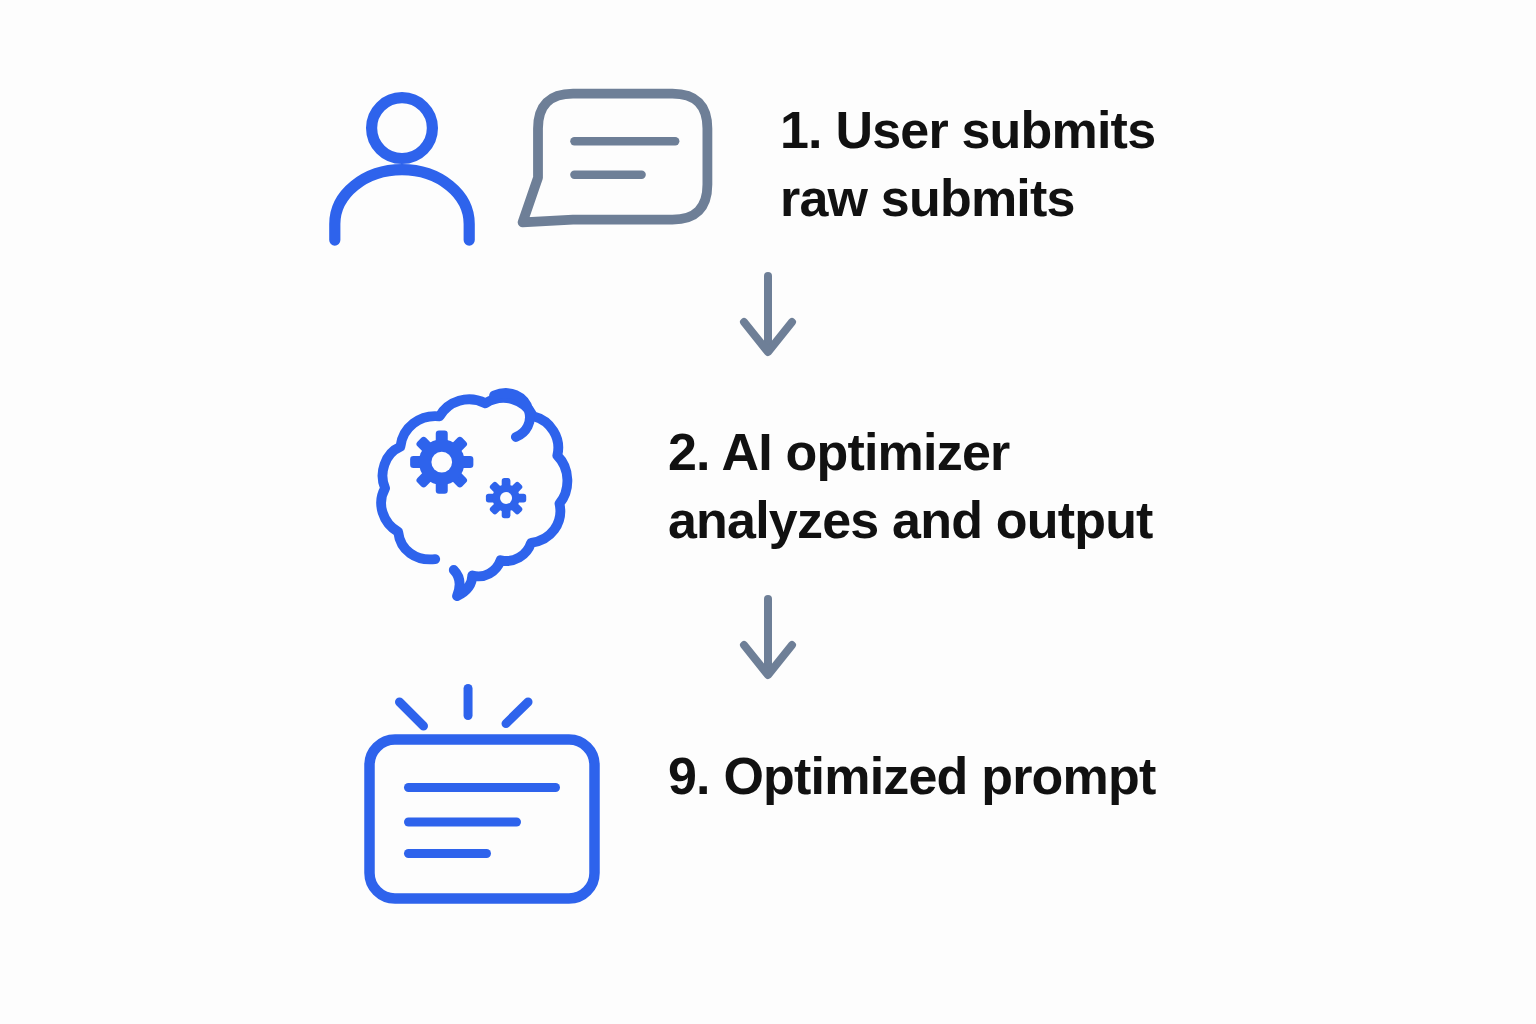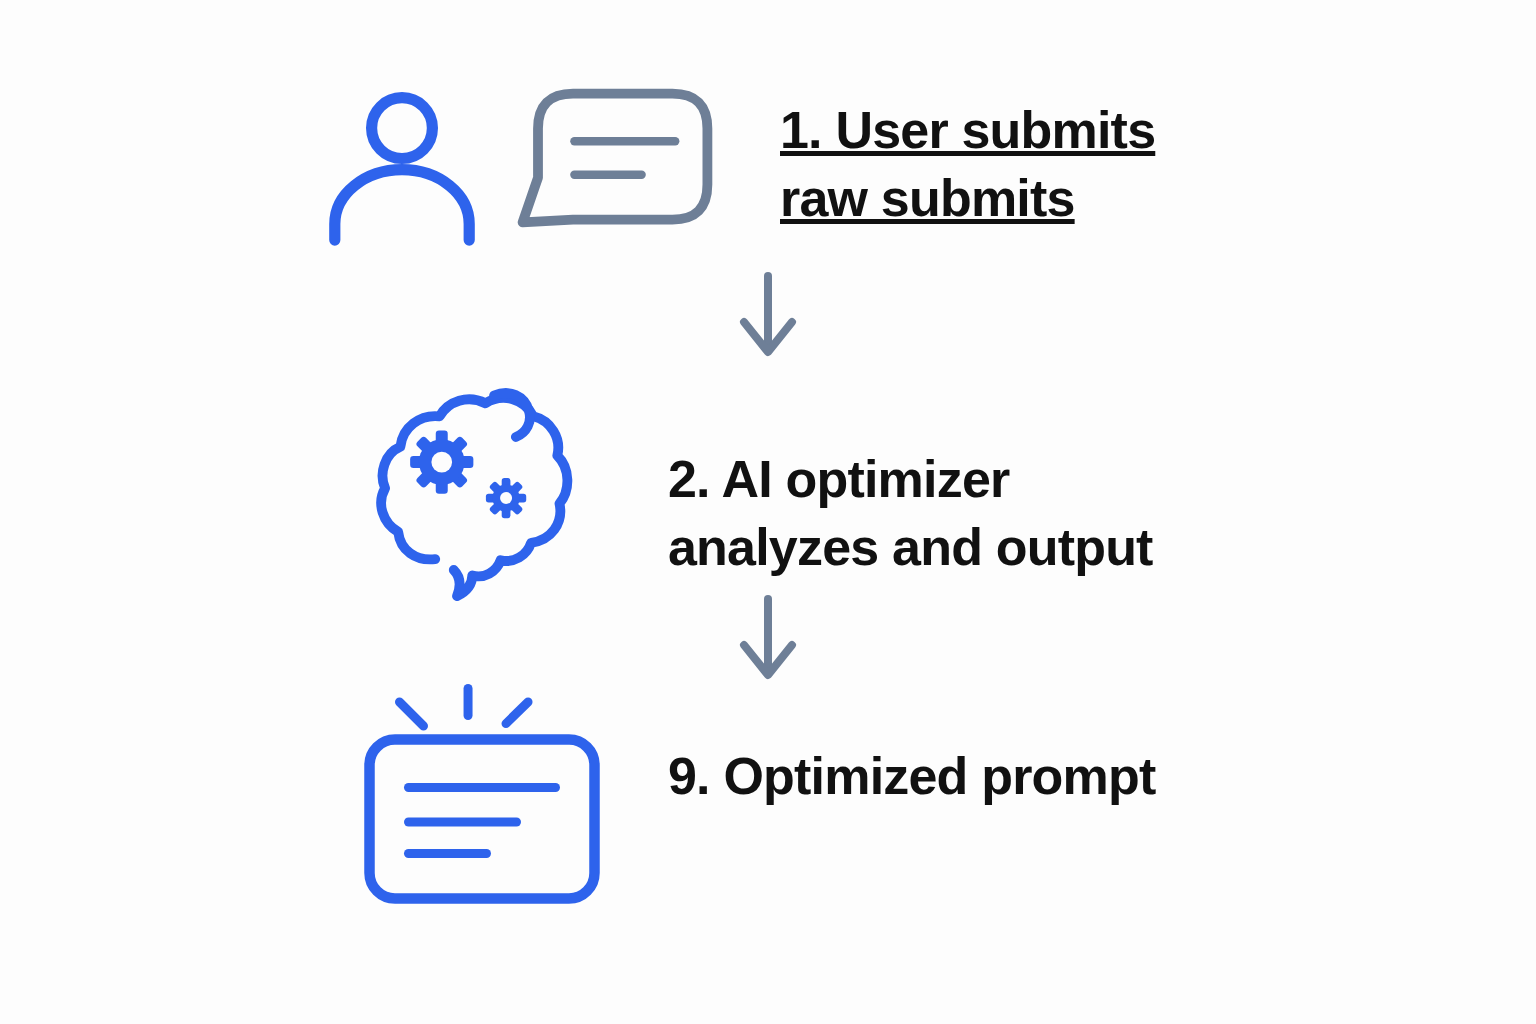--- a/index.html
+++ b/index.html
@@ -18,24 +18,24 @@
     color:var(--text,#111111);
     font-size:52px;
     font-weight:700;
     letter-spacing:-0.8px;
     line-height:68px;
     white-space:nowrap;
   }
   
   #person-icon{left:322px;top:84px;width:160px;height:165px;}
   #bubble-icon{left:515px;top:88px;width:200px;height:140px;}
-  #text-step1{left:780px;top:96px;text-decoration:underline;}
+  #text-step1{left:780px;top:96px;}
   #arrow-1{left:736px;top:270px;width:64px;height:92px;}
   #brain-icon{left:350px;top:376px;width:238px;height:218px;}
-  #text-step2{left:668px;top:418px;margin-top:27px;}
+  #text-step2{left:668px;top:418px;}
   #arrow-2{left:736px;top:592px;width:64px;height:94px;}
   #card-icon{left:362px;top:680px;width:240px;height:230px;}
   #text-step3{left:668px;top:742px;}
 </style>
 </head>
 <body>
 
 <div class="stage">
 
   <svg id="person-icon" class="abs blue" viewBox="0 0 100 100" fill="none" stroke="currentColor" stroke-width="7" stroke-linecap="round" stroke-linejoin="round">

